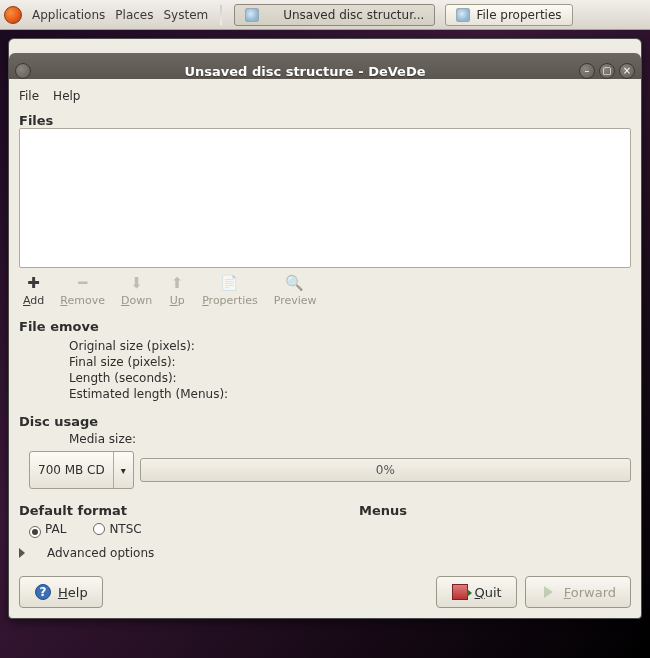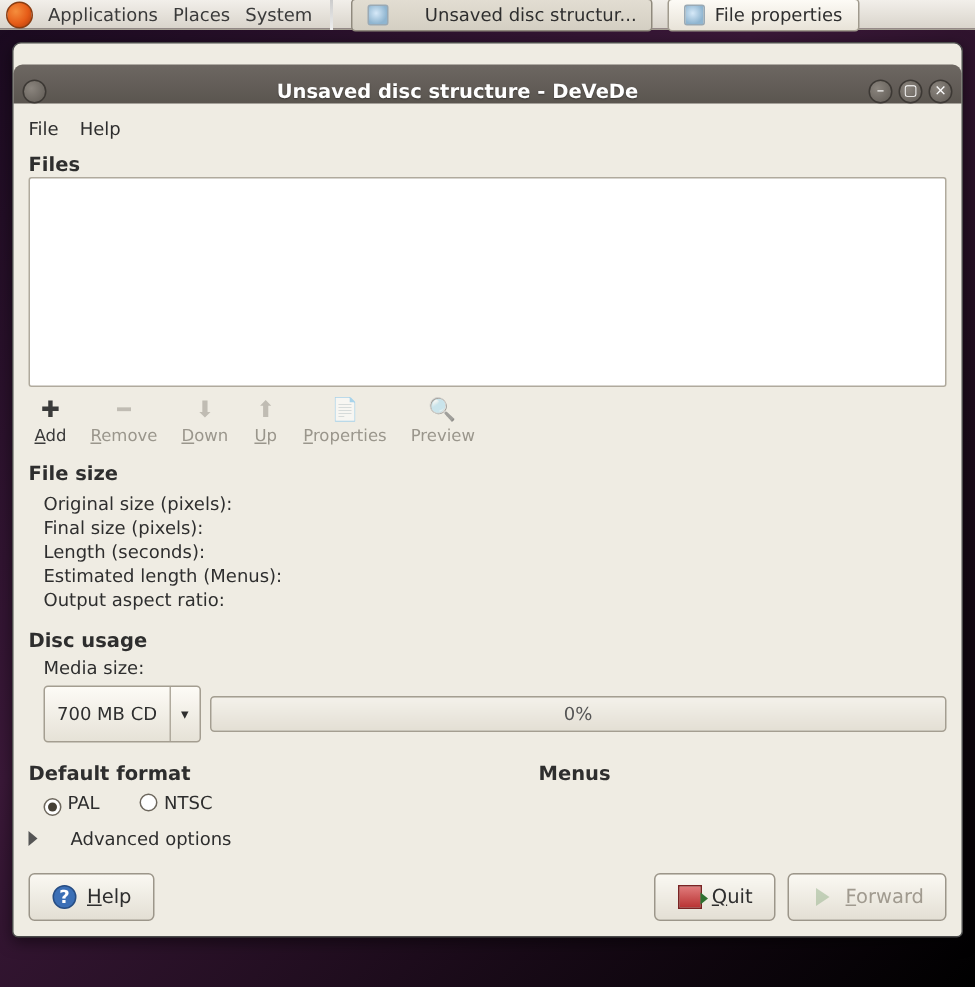--- a/index.html
+++ b/index.html
@@ -10,21 +10,21 @@
     color: #2e2e2e;
     background: linear-gradient(135deg, #1a0a1f 0%, #3a1838 40%, #000 100%);
     width: 650px;
     height: 658px;
     overflow: hidden;
   }
   
   .panel {
     display: flex;
     align-items: center;
-    height: 20px;
+    height: 30px;
     background: linear-gradient(#f2efea, #d9d4cb);
     border-bottom: 1px solid #a59f93;
     padding: 0 4px;
     gap: 10px;
   }
   .panel .logo {
     width: 18px; height: 18px;
     border-radius: 50%;
     background: radial-gradient(circle at 35% 35%, #f58e3d 0%, #e65c18 55%, #a8380b 100%);
     border: 1px solid #8a3d12;
@@ -110,21 +110,21 @@
   .toolbtn .icon { width:18px; height:18px; display:flex;align-items:center;justify-content:center;font-size:15px;}
   .toolbtn.disabled .icon { opacity:.55; }
   .toolbtn .mnemon { text-decoration: underline; }
   .cols2 {
     display: grid;
     grid-template-columns: 320px 1fr;
     gap: 0;
     padding-left: 10px;
     margin-top: 4px;
   }
-  .info-line { padding: 1px 0; }
+  .info-line { padding: 1px 0; margin-left: 40px; }
   .disc-row { display:flex; align-items:center; gap:6px; margin-top:4px; padding-left:10px;}
   .combo {
     display:flex; align-items:center;
     border:1px solid #a49e91; border-radius:3px;
     background: linear-gradient(#fdfbf6,#e6e2d7);
     height:38px;
   }
   .combo .combo-text { padding: 0 8px; }
   .combo .combo-arrow {
     border-left:1px solid #b0aa9d;
@@ -248,28 +248,27 @@
       <div class="toolbtn disabled">
         <div class="icon">📄</div>
         <span><span class="mnemon">P</span><span>roperties</span></span>
       </div>
       <div class="toolbtn disabled">
         <div class="icon">🔍</div>
         <span>Preview</span>
       </div>
     </div>
 
-    <div class="section-label" style="margin-top:10px;">File size</div>
+    <div class="section-label" style="margin-top:10px;">File emove</div>
     <div class="cols2">
       <div>
         <div class="info-line">Original size (pixels):</div>
         <div class="info-line">Final size (pixels):</div>
         <div class="info-line">Length (seconds):</div>
         <div class="info-line">Estimated length (Menus):</div>
-        <div class="info-line">Output aspect ratio:</div>
       </div>
     </div>
 
     <div class="section-label" style="margin-top:12px;">Disc usage</div>
     <div class="info-line" style="padding-left:10px;margin-top:2px;">Media size:</div>
     <div class="disc-row">
       <div class="combo">
         <span class="combo-text">700 MB CD</span>
         <div class="combo-arrow">▾</div>
       </div>

